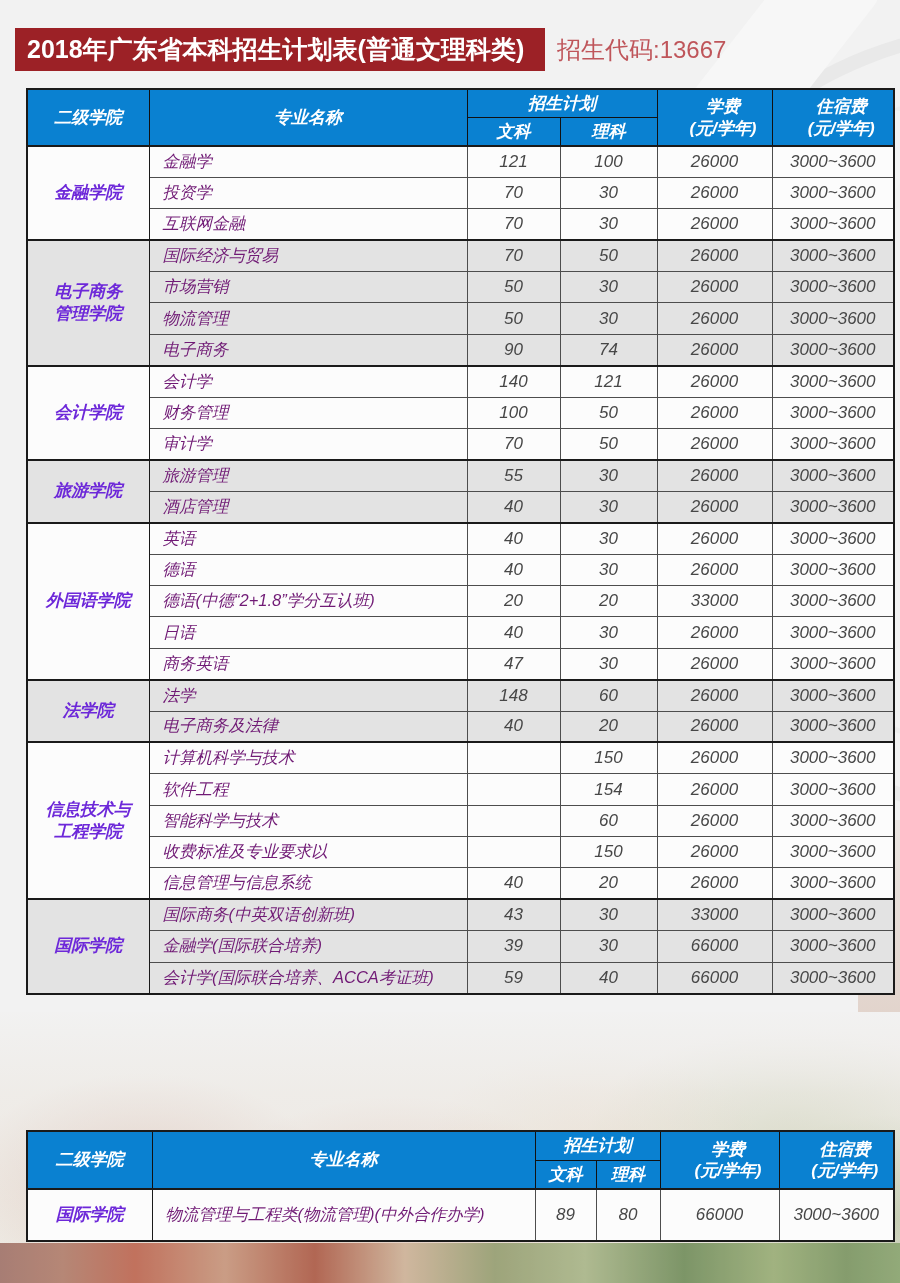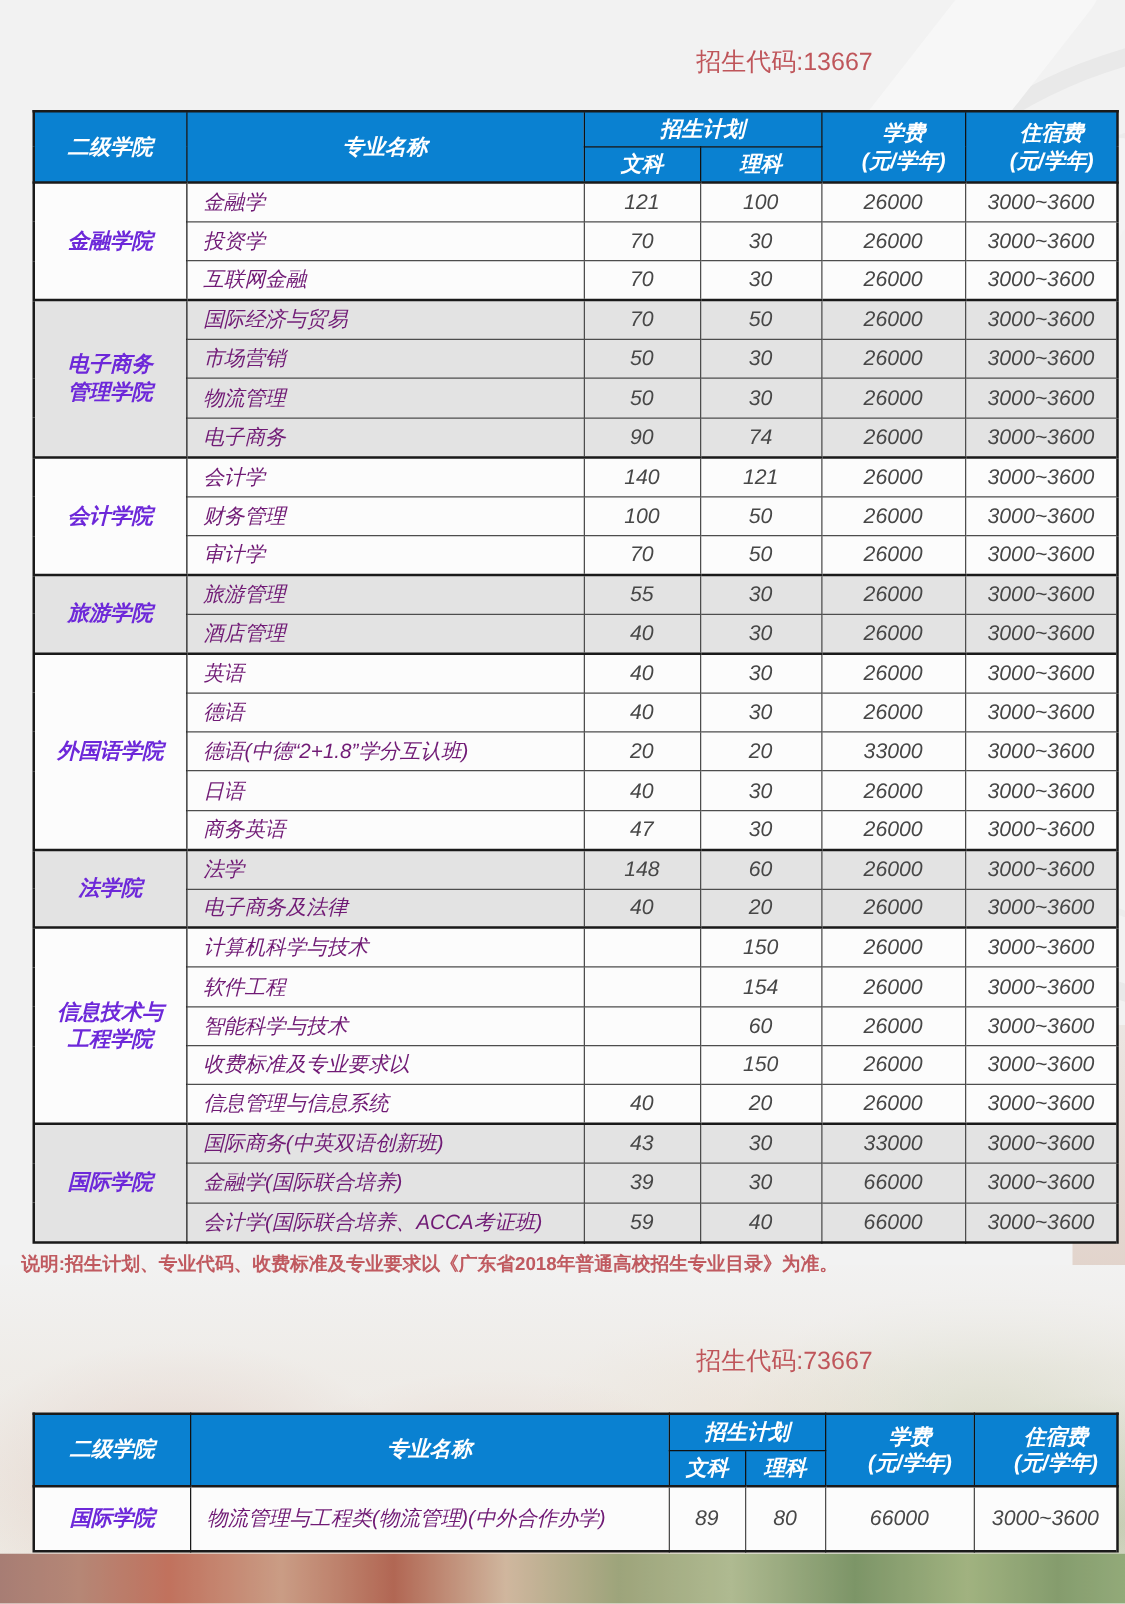--- a/index.html
+++ b/index.html
@@ -34,21 +34,21 @@
   .bg-photo-bottom{position:absolute;left:0;top:1243px;width:900px;height:40px;
     background:linear-gradient(90deg,#97655a 0%,#a8705c 7%,#b5573f 15%,#c08a6e 25%,#a34a33 35%,#c7a98c 45%,#8b9362 55%,#a0ad7c 65%,#64814b 76%,#8fa468 86%,#6e8a52 94%,#7e9a60 100%);}
   .bg-photo-bottom::after{content:"";position:absolute;inset:0;background:rgba(255,255,255,.16);}
 
   
   .banner{position:absolute;left:15px;width:530px;background:var(--banner-red);color:#fff;
     font-weight:700;font-size:25px;white-space:nowrap;padding-left:12px;box-sizing:border-box;
     display:flex;align-items:center;letter-spacing:0;}
   .banner1{top:28px;height:43px;}
   .banner2{top:1066px;height:45px;}
-  .code{position:absolute;left:557px;color:var(--code-red);font-size:20px;font-weight:500;
+  .code{position:absolute;left:557px;color:var(--code-red);font-size:24px;font-weight:500;
     display:flex;align-items:center;white-space:nowrap;}
   .code1{top:28px;height:43px;}
   .code2{top:1066px;height:45px;}
 
   
   table.plan{position:absolute;left:26px;border-collapse:collapse;table-layout:fixed;width:867px;
     border:2px solid var(--line-dark);background:transparent;font-style:italic;}
   table.t1{top:88px;}
   table.t2{top:1130px;}
   table.plan th{background:var(--header-blue);color:#fff;font-weight:700;font-size:17px;
@@ -85,20 +85,23 @@
       <circle cx="450" cy="420" r="330" fill="none" stroke="#ececec" stroke-width="5"></circle>
       <rect x="150" y="-80" width="90" height="330" rx="30" fill="#f7f7f7" transform="rotate(38 195 85)"></rect>
       <rect x="235" y="90" width="52" height="340" rx="22" fill="#f4f4f4" transform="rotate(32 261 260)"></rect>
       <rect x="120" y="560" width="46" height="300" rx="20" fill="#f3f3f3" transform="rotate(-28 143 710)"></rect>
     </svg>
   </div>
   <div class="bg-right-strip"></div>
   <div class="bg-photo-mid"></div>
   <div class="bg-photo-bottom"></div>
 
+  <div class="banner banner1">
+    <span>2018年广东省本科招生计划表(普通文理科类)</span>
+  </div>
   <div class="code code1">招生代码:13667</div>
 
   <table class="plan t1">
     <colgroup>
       <col style="width:122px">
         <col style="width:318px">
         <col style="width:93px">
       <col style="width:97px">
         <col style="width:115px">
         <col style="width:122px">
@@ -318,23 +321,21 @@
         <tr class="gray">
           <td class="major">会计学(国际联合培养、ACCA考证班)</td>
           <td class="num">59</td>
           <td class="num">40</td>
           <td class="num">66000</td>
           <td class="num accommodation">3000~3600</td>
         </tr>
       </tbody>
   </table>
 
-  <div class="note note1">说明:招生计划、专业代码、收费标准及专业要求以《广东省2018年普通高校招生专业目录》为准。</div>
-
-  <div class="code code2">招生代码:73667</div>
+
 
   <table class="plan t2">
     <colgroup>
       <col style="width:125px">
         <col style="width:383px">
         <col style="width:61px">
       <col style="width:64px">
         <col style="width:119px">
         <col style="width:115px">
     </colgroup>

